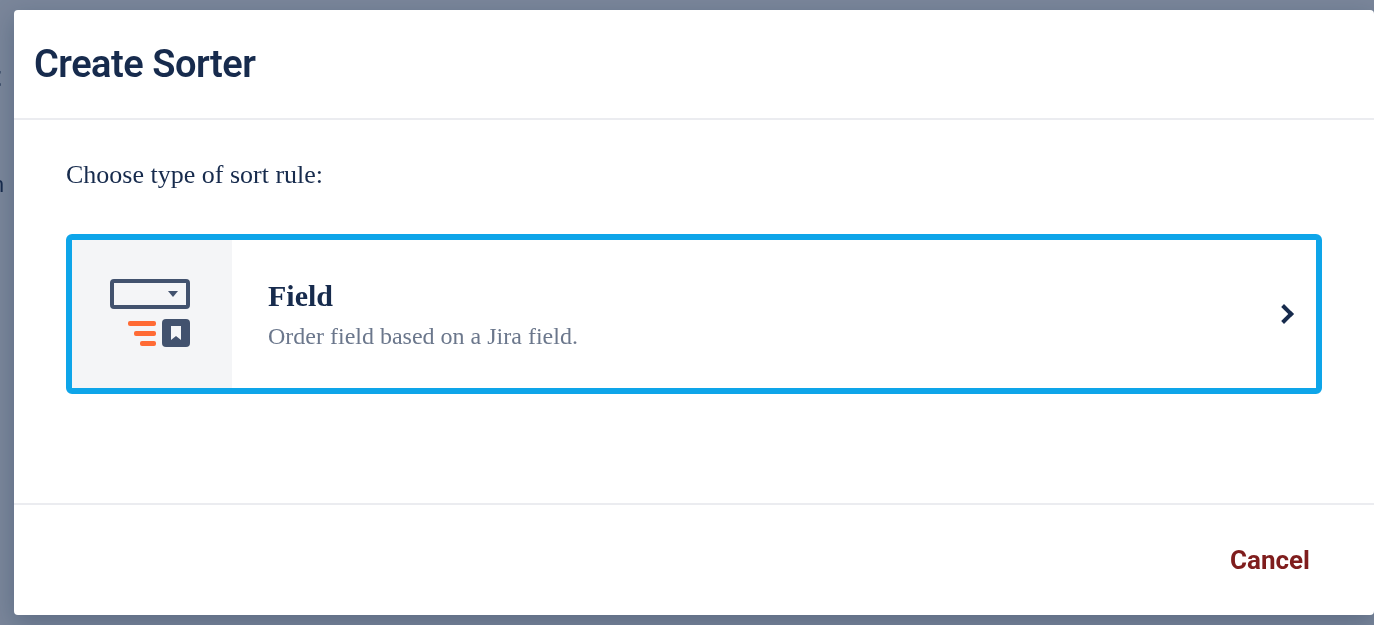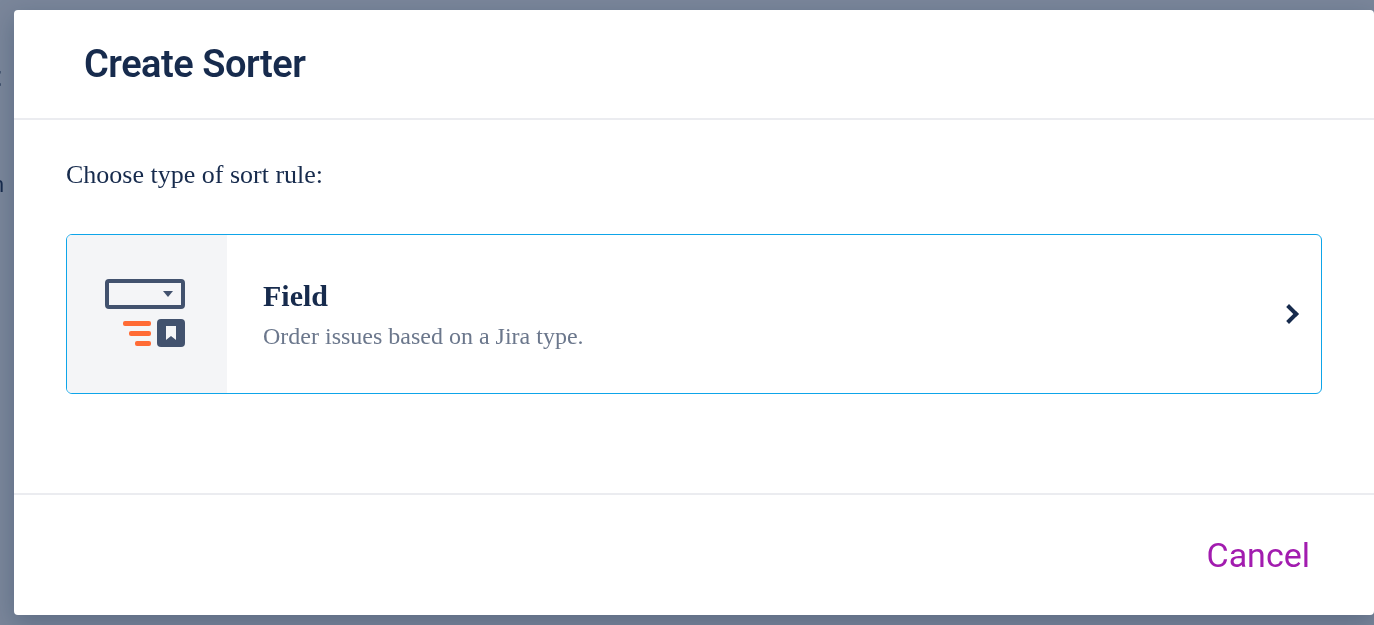--- a/index.html
+++ b/index.html
@@ -37,21 +37,21 @@
       right: 0;
       bottom: 10px;
       background: #ffffff;
       border-radius: 4px;
       box-shadow: 0 8px 24px rgba(9,30,66,0.25);
       display: flex;
       flex-direction: column;
       overflow: hidden;
     }
     .modal-header {
-      padding: 32px 52px 32px 70px;
+      padding: 32px 52px 32px 20px;
       border-bottom: 2px solid #ebecf0;
     }
     .modal-title {
       font-size: 38px;
       font-weight: 600;
       color: #172b4d;
       letter-spacing: -0.5px;
     }
     .modal-body {
       flex: 1;
@@ -60,21 +60,21 @@
     }
     .body-prompt {
       font-size: 26px;
       color: #172b4d;
       font-weight: 400;
       margin-bottom: 44px;
     }
     .option-card {
       display: flex;
       align-items: stretch;
-      border: 1px solid #0ea5e9;
+      border: 6px solid #0ea5e9;
       border-radius: 6px;
       overflow: hidden;
       cursor: pointer;
       min-height: 160px;
     }
     .option-icon-box {
       width: 160px;
       background: #f4f5f7;
       display: flex;
       align-items: center;
@@ -166,23 +166,23 @@
     }
     .modal-footer {
       border-top: 2px solid #ebecf0;
       padding: 32px 52px;
       display: flex;
       justify-content: flex-end;
     }
     .cancel-btn {
       background: transparent;
       border: none;
-      color: #a21caf;
-      font-size: 34px;
-      font-weight: 400;
+      color: #7f1d1d;
+      font-size: 26px;
+      font-weight: 700;
       cursor: pointer;
       padding: 8px 12px;
       font-family: inherit;
     }
   </style>
 </head>
 <body>
 
 <div class="backdrop-text">t</div>
 <div class="backdrop-text2">n</div>
@@ -204,21 +204,21 @@
           <div class="sort-line l1"></div>
           <div class="sort-line l2"></div>
           <div class="sort-line l3"></div>
           <div class="badge-box">
             <div class="badge-bookmark"></div>
           </div>
         </div>
       </div>
       <div class="option-text">
         <div class="option-title">Field</div>
-        <div class="option-desc">Order issues based on a Jira type.</div>
+        <div class="option-desc">Order field based on a Jira field.</div>
       </div>
       <div class="option-arrow">
         <div class="chevron-right"></div>
       </div>
     </div>
   </div>
 
   <div class="modal-footer">
     <button class="cancel-btn">Cancel</button>
   </div>

